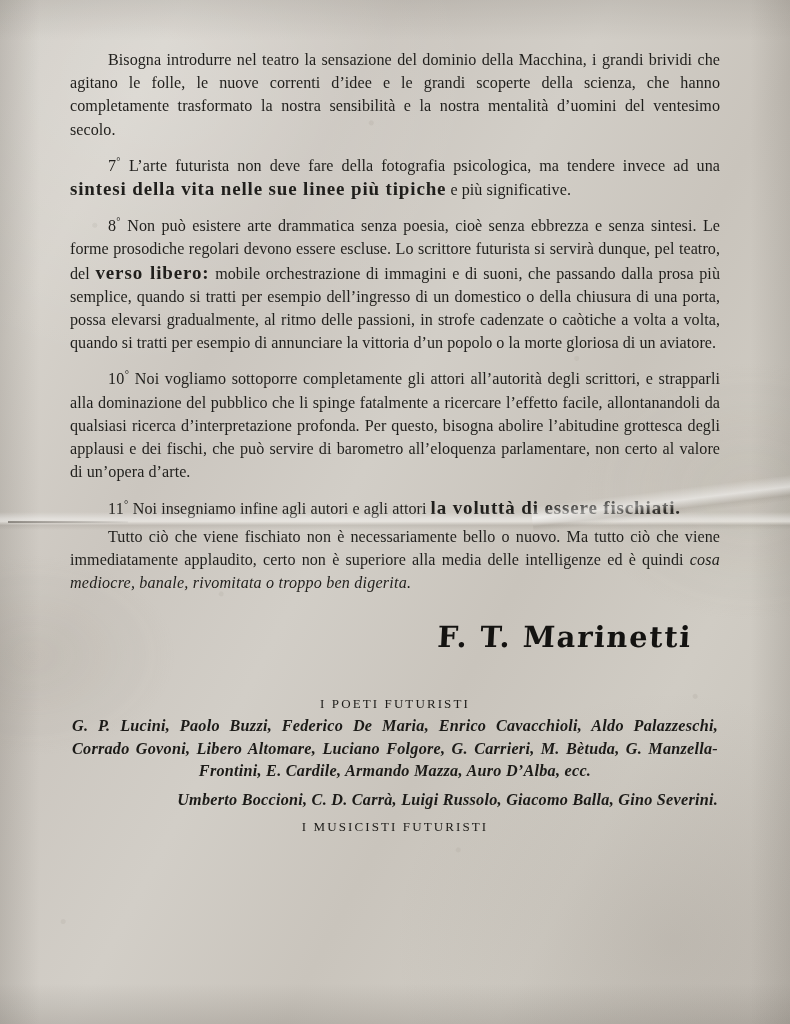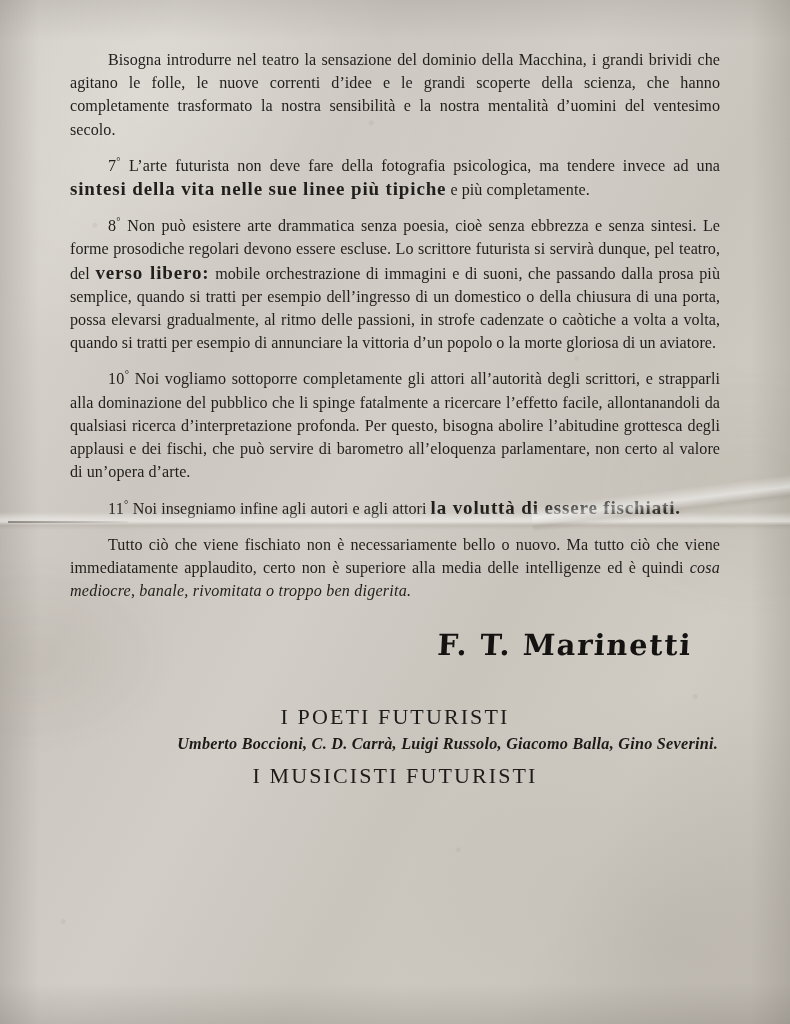--- a/index.html
+++ b/index.html
@@ -140,21 +140,21 @@
     font-size: 29px;
     letter-spacing: 1.6px;
     transform: skewX(-3deg);
     color: #141311;
   }
 
   .groups { margin-top: 42px; }
 
   .group-title {
     text-align: center;
-    font-size: 22px;
+    font-size: 13px;
     letter-spacing: 2.1px;
     margin: 0 0 3px 0;
     color: #1d1c19;
   }
 
   .group-names {
     text-align: right;
     font-style: italic;
     font-weight: bold;
     font-size: 16.2px;
@@ -175,46 +175,47 @@
   <div class="crease crease-diag"></div>
   <div class="crease crease-tick"></div>
 
   <div id="content">
 
     <p class="body first">
       <span>Bisogna introdurre nel teatro la sensazione del dominio della Macchina, i grandi brividi che agitano le folle, le nuove correnti d’idee e le grandi scoperte della scienza, che hanno completamente trasformato la nostra sensibilità e la nostra mentalità d’uomini del ventesimo secolo.</span>
     </p>
 
     <p class="body">
-      <span class="num"><span>7</span><sup>°</sup></span><span> L’arte futurista non deve fare della fotografia psicologica, ma tendere invece ad una </span><b class="emph">sintesi della vita nelle sue linee più tipiche</b><span> e più completamente.</span>
+      <span class="num"><span>7</span><sup>°</sup></span><span> L’arte futurista non deve fare della fotografia psicologica, ma tendere invece ad una </span><b class="emph">sintesi della vita nelle sue linee più tipiche</b><span> e più significative.</span>
     </p>
 
     <p class="body">
       <span class="num"><span>8</span><sup>°</sup></span><span> Non può esistere arte drammatica senza poesia, cioè senza ebbrezza e senza sintesi. Le forme prosodiche regolari devono essere escluse. Lo scrittore futurista si servirà dunque, pel teatro, del </span><b class="emph">verso libero:</b><span> mobile orchestrazione di immagini e di suoni, che passando dalla prosa più semplice, quando si tratti per esempio dell’ingresso di un domestico o della chiusura di una porta, possa elevarsi gradualmente, al ritmo delle passioni, in strofe cadenzate o caòtiche a volta a volta, quando si tratti per esempio di annunciare la vittoria d’un popolo o la morte gloriosa di un aviatore.</span>
     </p>
 
 
     <p class="body">
       <span class="num"><span>10</span><sup>°</sup></span><span> Noi vogliamo sottoporre completamente gli attori all’autorità degli scrittori, e strapparli alla dominazione del pubblico che li spinge fatalmente a ricercare l’effetto facile, allontanandoli da qualsiasi ricerca d’interpretazione profonda. Per questo, bisogna abolire l’abitudine grottesca degli applausi e dei fischi, che può servire di barometro all’eloquenza parlamentare, non certo al valore di un’opera d’arte.</span>
     </p>
 
     <p class="body">
       <span class="num"><span>11</span><sup>°</sup></span><span> Noi insegniamo infine agli autori e agli attori </span><b class="emph">la voluttà di essere fischiati.</b>
     </p>
 
-    <p class="body" style="margin-top:12px">
+    <p class="body" style="margin-top:4px">
       <span>Tutto ciò che viene fischiato non è necessariamente bello o nuovo. Ma tutto ciò che viene immediatamente applaudito, certo non è superiore alla media delle intelligenze ed è quindi </span><i class="ital">cosa mediocre, banale, rivomitata o troppo ben digerita.</i>
     </p>
 
 
     <div class="signature">F. T. Marinetti</div>
 
     <div class="groups">
 
       <div class="group-title">I POETI FUTURISTI</div>
+      <div class="group-names wide">G. P. Lucini, Paolo Buzzi, Federico De Maria, Enrico Cavacchioli, Aldo Palazzeschi, Corrado Govoni, Libero Altomare, Luciano Folgore, G. Carrieri, M. Bètuda, G. Manzella-Frontini, E. Cardile, Armando Mazza, Auro D’Alba, ecc.</div>
 
       <div class="group-names">Umberto Boccioni, C. D. Carrà, Luigi Russolo, Giacomo Balla, Gino Severini.</div>
 
       <div class="group-title">I MUSICISTI FUTURISTI</div>
 
     </div>
 
   </div>
 </div>
 

